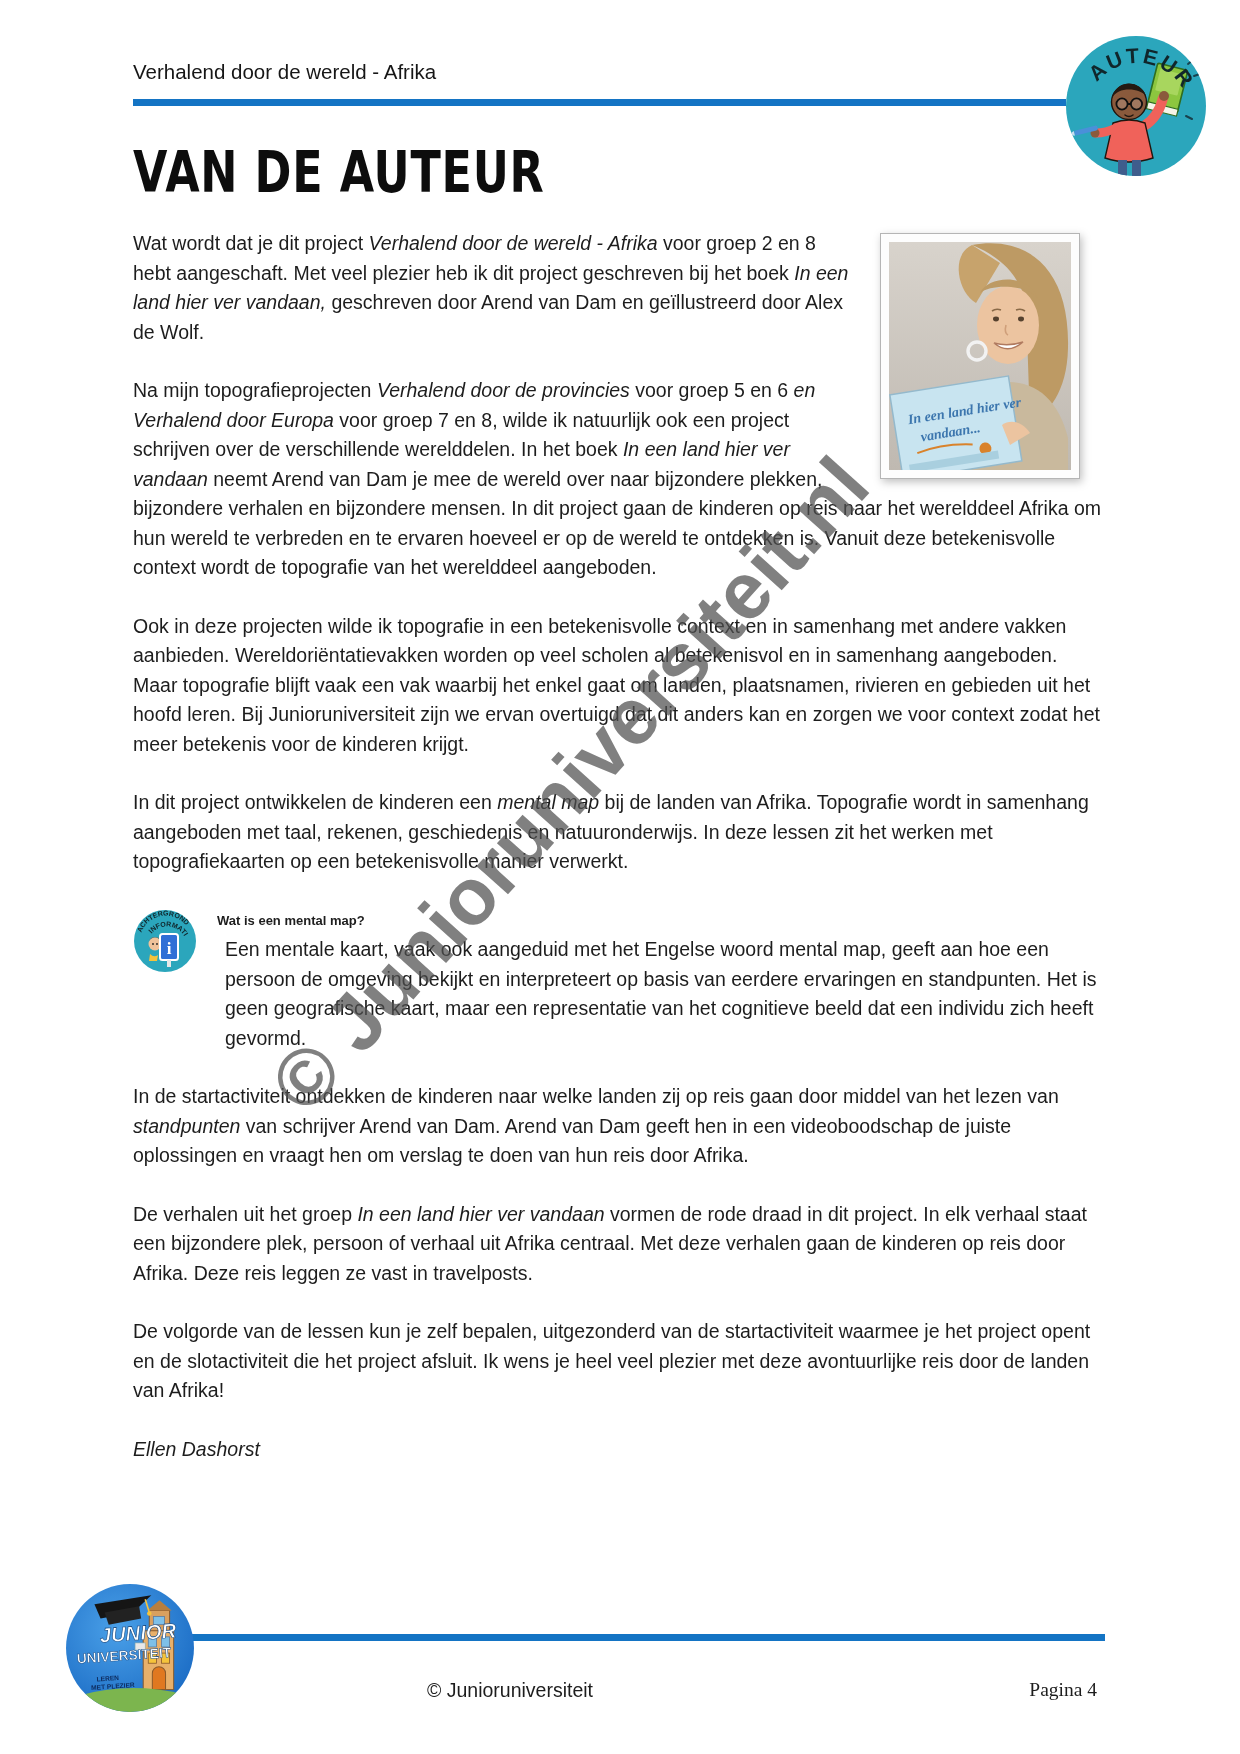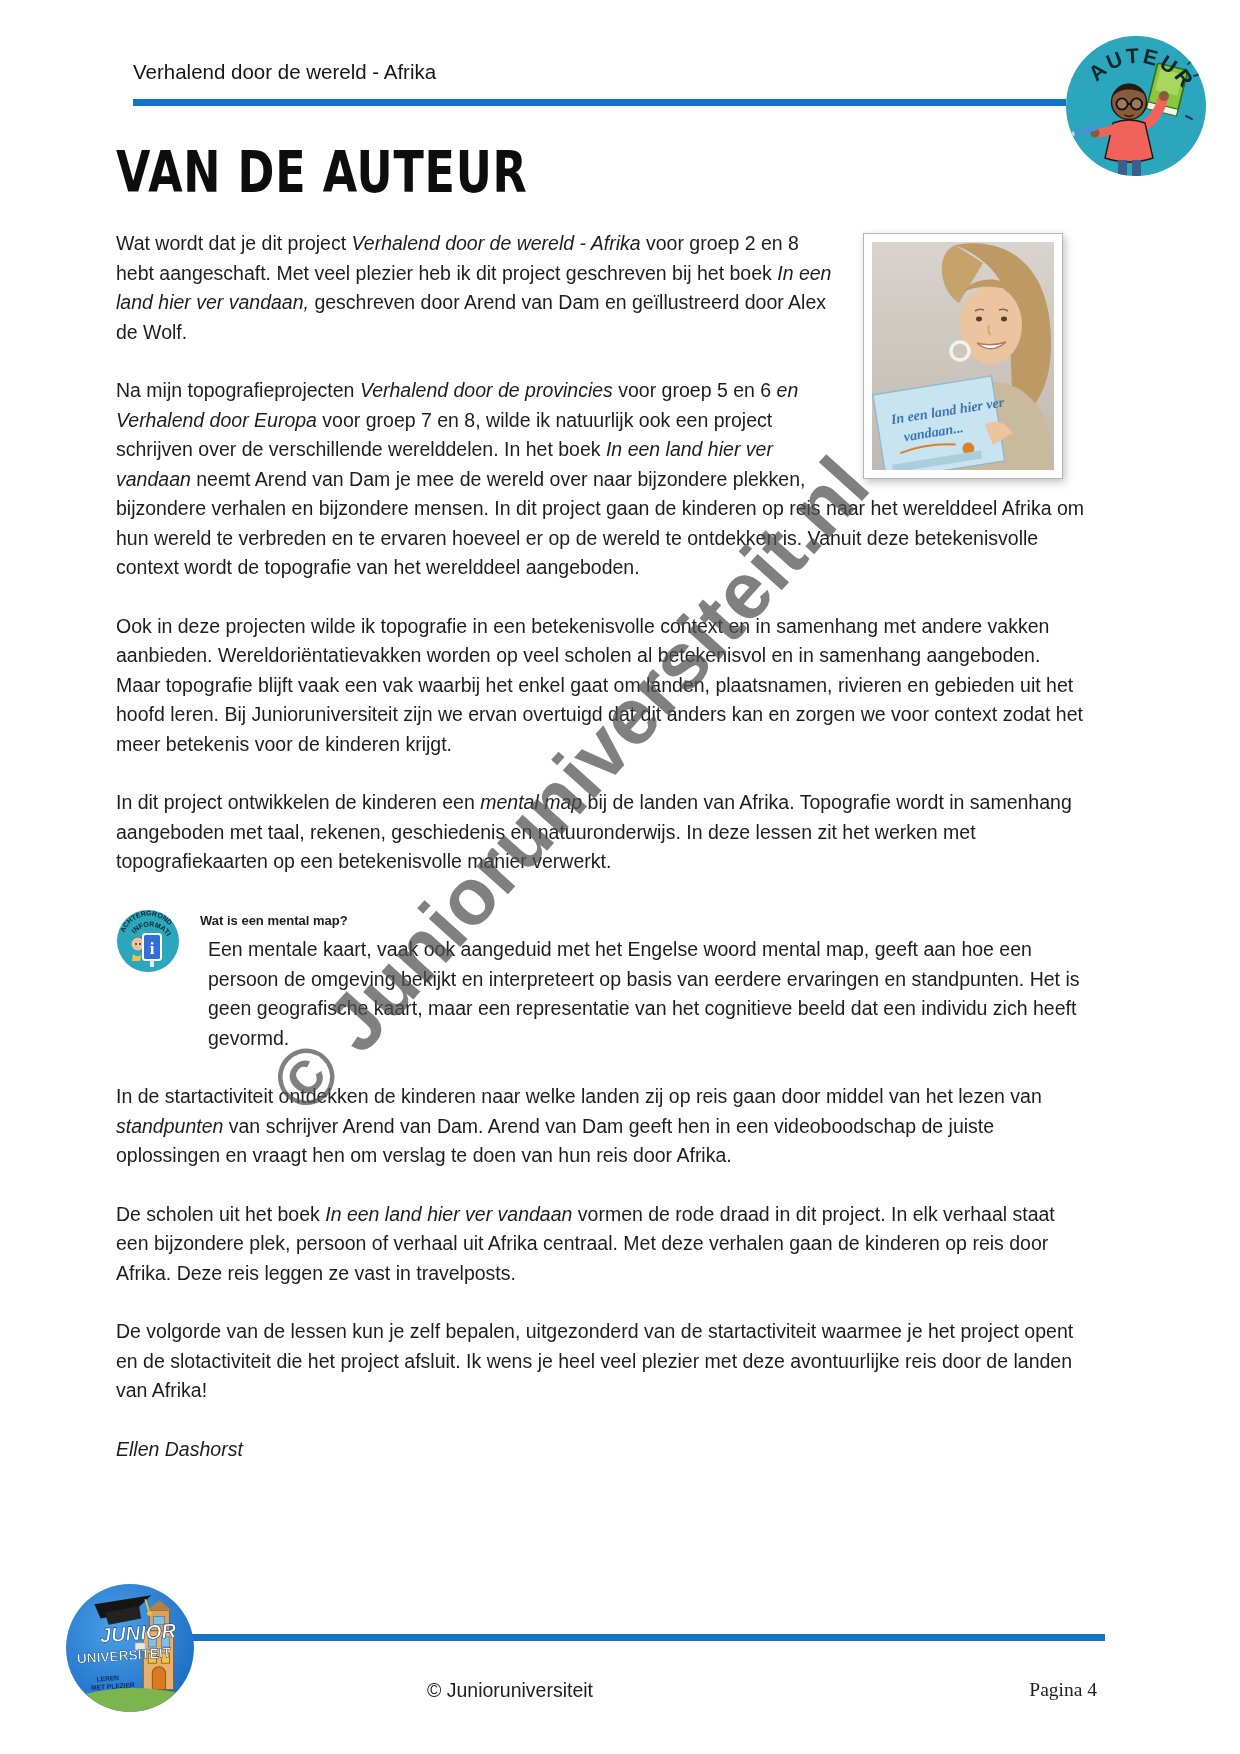--- a/index.html
+++ b/index.html
@@ -7,21 +7,21 @@
   .page {
     position:relative; width:1240px; height:1754px; background:#ffffff;
     font-family:"Liberation Sans", sans-serif; color:#1d1d1d; overflow:hidden;
     margin:0 auto;
   }
   
   .header-title { position:absolute; left:133px; top:60px; font-size:20.5px; color:#161616; }
   .header-rule  { position:absolute; left:133px; top:99px; width:933px; height:7px; background:#1474c4; }
   .badge { position:absolute; left:1066px; top:36px; width:140px; height:140px; }
   
-  .content { position:absolute; left:116px; top:142px; width:973px; }
+  .content { position:absolute; left:133px; top:142px; width:973px; }
   .doc-title {
     font-family:"DejaVu Sans", sans-serif; font-weight:800; font-size:57px; line-height:60px;
     letter-spacing:1px; color:#0d0d0d; transform:scaleX(.78); transform-origin:left center;
     margin:0 0 27px 0; white-space:nowrap;
   }
   .para { font-size:19.5px; line-height:29.5px; margin:0 0 29px 0; }
   .para em { font-style:italic; }
   .photo {
     float:right; width:200px; height:246px; margin:4px 26px 14px 22px;
     filter:drop-shadow(2px 3px 4px rgba(0,0,0,.25));
@@ -183,21 +183,21 @@
         <rect x="34" y="52" width="4" height="7" fill="#e8e8e8"></rect>
       </svg>
       <div class="infobox-text">
         <div class="infobox-title">Wat is een mental map?</div>
         <div class="infobox-body">Een mentale kaart, vaak ook aangeduid met het Engelse woord mental map, geeft aan hoe een persoon de omgeving bekijkt en interpreteert op basis van eerdere ervaringen en standpunten. Het is geen geografische kaart, maar een representatie van het cognitieve beeld dat een individu zich heeft gevormd.</div>
       </div>
     </div>
 
     <div id="paras-after">
         <p class="para"><span>In de startactiviteit ontdekken de kinderen naar welke landen zij op reis gaan door middel van het lezen van </span><em>standpunten</em><span> van schrijver Arend van Dam. Arend van Dam geeft hen in een videoboodschap de juiste oplossingen en vraagt hen om verslag te doen van hun reis door Afrika.</span></p>
-        <p class="para"><span>De scholen uit het boek </span><em>In een land hier ver vandaan</em><span> vormen de rode draad in dit project. In elk verhaal staat een bijzondere plek, persoon of verhaal uit Afrika centraal. Met deze verhalen gaan de kinderen op reis door Afrika. Deze reis leggen ze vast in travelposts.</span></p>
+        <p class="para"><span>De verhalen uit het groep </span><em>In een land hier ver vandaan</em><span> vormen de rode draad in dit project. In elk verhaal staat een bijzondere plek, persoon of verhaal uit Afrika centraal. Met deze verhalen gaan de kinderen op reis door Afrika. Deze reis leggen ze vast in travelposts.</span></p>
         <p class="para"><span>De volgorde van de lessen kun je zelf bepalen, uitgezonderd van de startactiviteit waarmee je het project opent en de slotactiviteit die het project afsluit. Ik wens je heel veel plezier met deze avontuurlijke reis door de landen van Afrika!</span></p>
       </div>
 
     <div class="signature">Ellen Dashorst</div>
   </div>
 
   <div class="watermark-anchor">
     <div class="watermark">© Junioruniversiteit.nl</div>
   </div>
 

